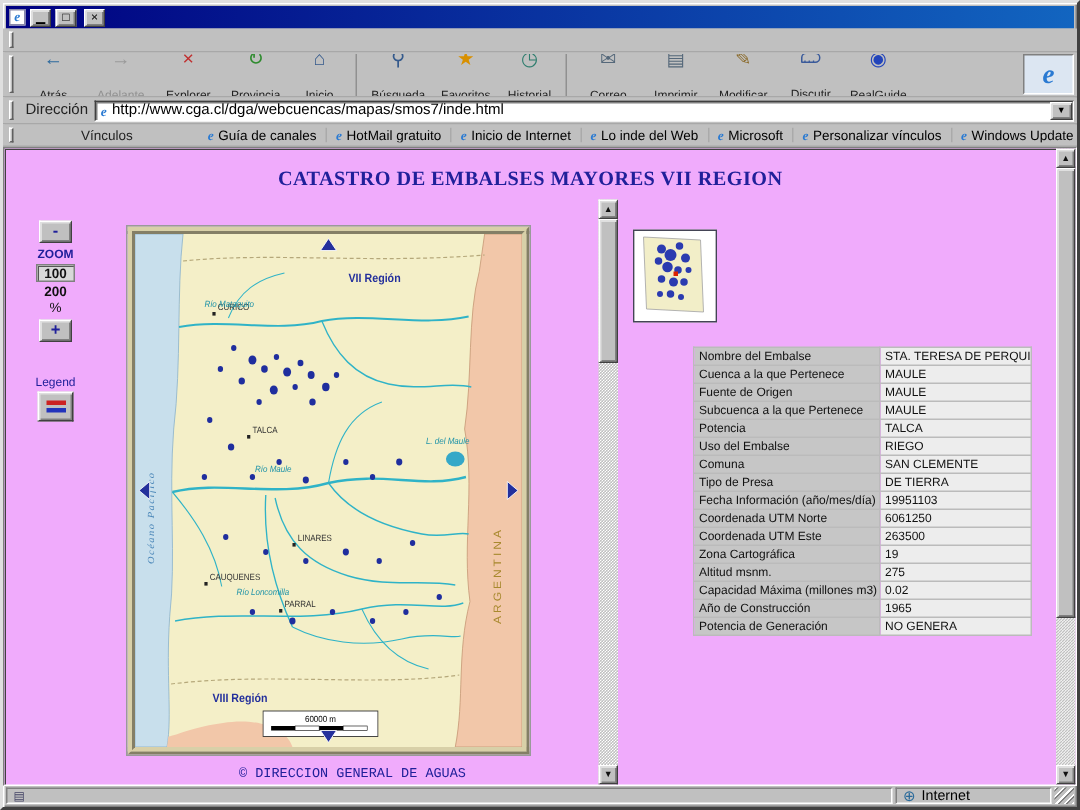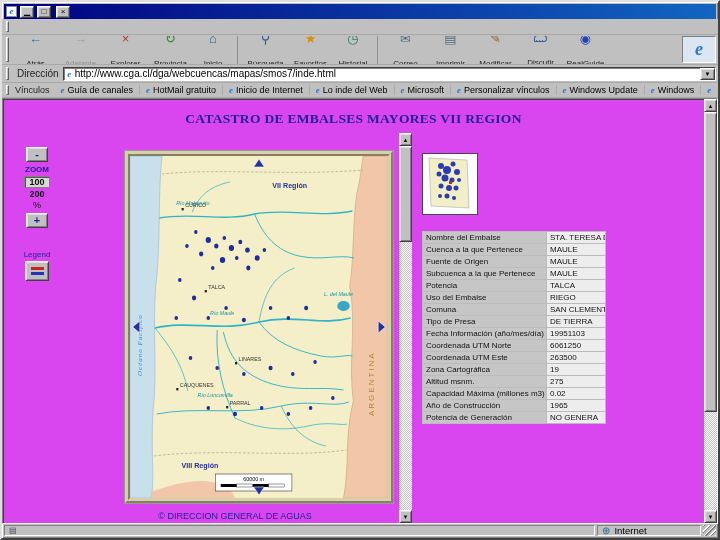--- a/index.html
+++ b/index.html
@@ -46,29 +46,29 @@
   .addressbar { height:18px; font-size:10px; gap:4px; }
   .addr-label { color:#222; }
   .urlbox { flex:1; height:14px; background:#fff; border:1px solid;
     border-color:#404040 #fff #fff #404040; box-shadow:inset 1px 1px 0 #808080;
     display:flex; align-items:center; }
   .url-icon { width:11px; text-align:center; color:#2a7ad2;
     font:bold italic 9px "Liberation Serif",serif; }
   .url-text { flex:1; font-size:10px; white-space:nowrap; overflow:hidden; }
   .ddbtn { width:15px; height:12px; font-size:6px; line-height:11px; text-align:center; }
 
-  .linksbar { height:15px; font-size:9px; }
+  .linksbar { height:15px; font-size:9px;gap:39px; }
   .links-label { margin:0 5px 0 2px; color:#222; }
   .links-items { display:flex; flex:1; overflow:hidden; }
   .linkitem { display:flex; align-items:center; gap:3px; padding:0 6px; white-space:nowrap;
     border-right:1px solid #aaa; }
   .link-page-icon { color:#2a7ad2; font:bold italic 9px "Liberation Serif",serif; }
 
   
-  .content { flex:1 1 auto; position:relative; background:#d946ef;
+  .content { flex:1 1 auto; position:relative; background:#f0abfc;
     border:1px solid; border-color:#808080 #fff #fff #808080;
     box-shadow:inset 1px 1px 0 #404040; padding-right:13px;
     display:flex; flex-direction:column; overflow:hidden; }
   .page-title { font-family:"Liberation Serif",serif; font-size:13.5px; font-weight:bold;
     color:#20209a; text-align:center; margin-top:12px; letter-spacing:.3px; }
   .main-row { flex:1; display:flex; margin-top:6px; min-height:0; }
   .left-area { width:396px; position:relative; flex:0 0 auto; }
 
   .zoom-panel { position:absolute; left:12px; top:14px; width:44px; text-align:center;
     font-size:9px; color:#20209a; }
@@ -78,40 +78,40 @@
   .zlevel.sel { background:#d8d8d8; border:1px solid #808080; box-shadow:inset 1px 1px 0 #555;
     font-weight:bold; }
   .zpct { font-size:9px; margin:1px 0 3px; color:#111; }
   .legend-word { margin-top:22px; font-size:8px; }
   .legend-btn { width:24px; height:20px; margin:2px auto; display:flex; flex-direction:column;
     align-items:center; justify-content:center; gap:2px; }
   .lg-red { width:13px; height:3px; background:#cc2222; }
   .lg-blue { width:13px; height:3px; background:#2233bb; }
 
   .map-outer { position:absolute; left:82px; top:18px; width:268px; height:352px;
-    border:5px ridge #d8d0a8; outline:1px solid #9a9a9a; background:#f4efc8;margin-left:40px; }
+    border:5px ridge #d8d0a8; outline:1px solid #9a9a9a; background:#f4efc8; }
   .map-svg { width:100%; height:100%; display:block; }
   .credits { position:absolute; left:82px; top:378px; width:300px; text-align:center;
-    font-family:Liberation Sans, sans-serif; font-size:9px; color:#20209a; line-height:11px; }
+    font-family:Liberation Mono, monospace; font-size:9px; color:#20209a; line-height:11px; }
 
   
   .vscroll { width:13px; display:flex; flex-direction:column; flex:0 0 auto;
     background-color:#c0c0c0;
     background-image:linear-gradient(45deg,#fff 25%,transparent 25%,transparent 75%,#fff 75%),
       linear-gradient(45deg,#fff 25%,transparent 25%,transparent 75%,#fff 75%);
     background-size:2px 2px; background-position:0 0,1px 1px; }
   .sb-btn { height:13px; font-size:6px; line-height:12px; text-align:center; color:#111; flex:0 0 auto; }
   .sb-thumb { height:96px; flex:0 0 auto; }
   .sb-fill { flex:1; }
   .main-scrollbar { position:absolute; right:0; top:0; bottom:0; }
 
   .right-col { flex:1; position:relative; padding:20px 0 0 10px; min-width:0; }
   .thumb { width:56px; height:62px; border:1px solid #445; background:#fff; display:block; }
-  .attr-table { border-collapse:collapse; margin-top:16px; width:184px; font-size:8px;
-    table-layout:fixed; }
+  .attr-table { border-collapse:collapse; margin-top:16px; width:226px; font-size:8px;
+    table-layout:fixed;margin-left:40px; }
   .attr-table td { border:1px solid #bbb; padding:1px 3px; height:11px; white-space:nowrap; overflow:hidden; }
   .attr-label-cell { background:#c6c6c6; color:#111; width:124px; }
   .attr-value-cell { background:#ededed; color:#111; }
 
   
   .statusbar { height:14px; display:flex; gap:2px; padding:1px 2px 2px; flex:0 0 auto; }
   .pane { border:1px solid; border-color:#808080 #fff #fff #808080; background:#c0c0c0;
     display:flex; align-items:center; font-size:9.5px; padding:0 4px; gap:4px; }
   .pane-main { flex:1; }
   .pane-zone { width:104px; }

